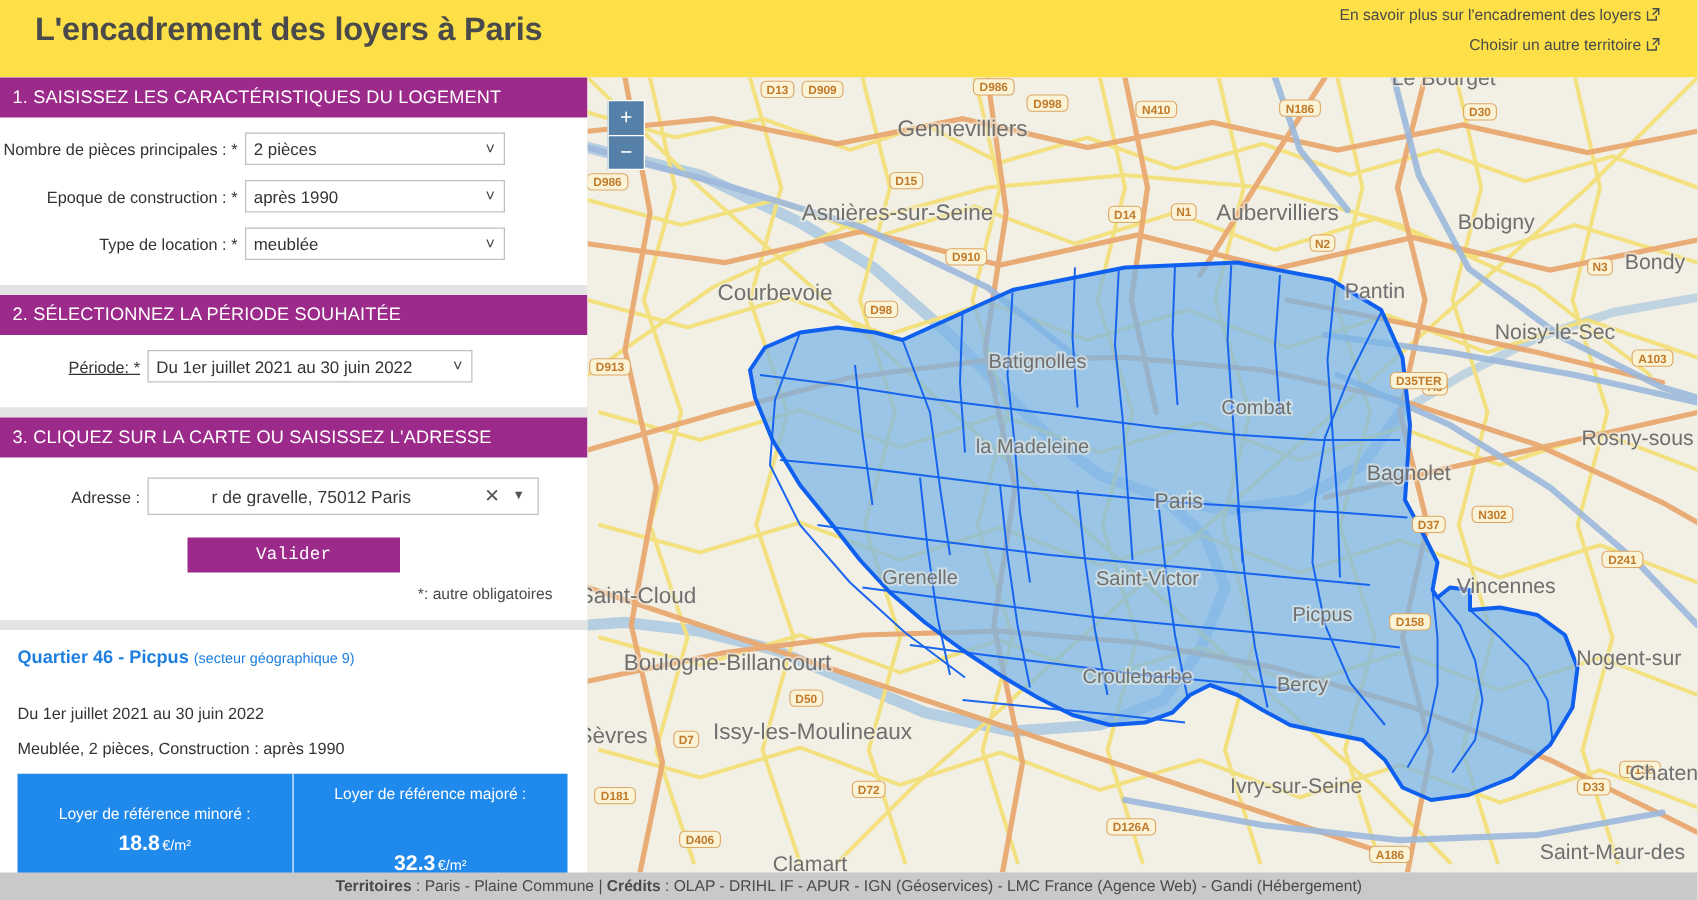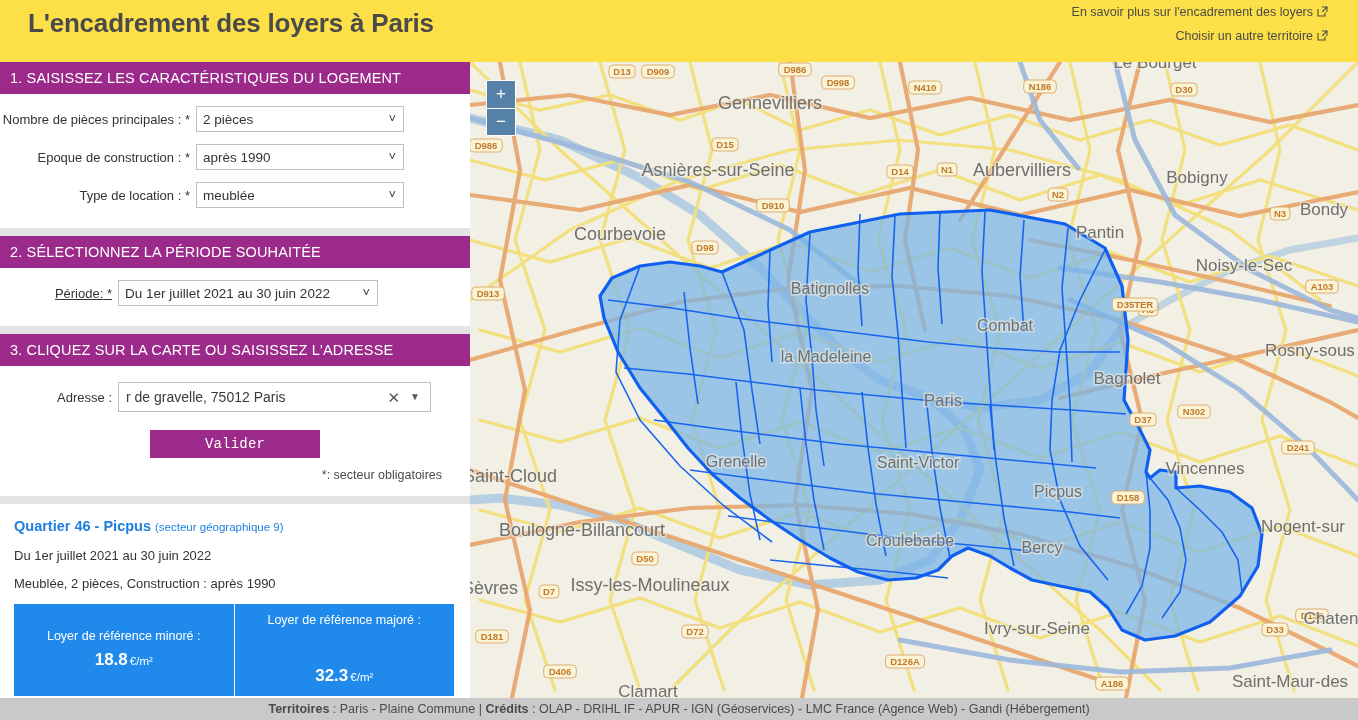--- a/index.html
+++ b/index.html
@@ -125,20 +125,21 @@
     align-items: center;
   }
   .addr-input {
     border: 0; outline: none;
     font-size: 14px;
     font-family: "Liberation Sans", sans-serif;
     color: #3a3a3a;
     width: 255px;
     padding-left: 7px;
     background: transparent;
+    text-align: center;
   }
   .addr-clear {
     position: absolute; right: 30px; top: 50%;
     transform: translateY(-50%);
     font-size: 15px; color: #555;
     cursor: pointer; line-height: 1;
   }
   .addr-caret {
     position: absolute; right: 10px; top: 50%;
     transform: translateY(-50%);
@@ -160,21 +161,21 @@
   #mandatory {
     text-align: right;
     padding: 10px 28px 0 0;
     font-size: 12.5px;
     color: #4a4a4a;
   }
 
   
   #results { padding: 14px 14px 14px 14px; }
   #quartier-line {
-    font-size: 14.5px; margin-bottom: 14px;
+    font-size: 14.5px; margin-bottom: 29px;
     white-space: nowrap;
   }
   #quartier-name { color: #1f7fe0; font-weight: bold; }
   #quartier-sector { color: #1f7fe0; font-size: 11.5px; font-weight: normal; }
   .res-text {
     font-size: 13px; color: #333;
     margin-bottom: 13px;
   }
   #ref-boxes {
     display: flex;
@@ -330,21 +331,21 @@
         <div class="form-row" style="margin-top:16px">
           <div class="lbl">Adresse :</div>
           <div class="addr-box">
             <input class="addr-input" type="text" id="addr-input" value="r de gravelle, 75012 Paris" style="">
             <span class="addr-clear">✕</span>
             <span class="addr-caret">▼</span>
           </div>
         </div>
 
         <button id="btn-valider">Valider</button>
-        <div id="mandatory">*: secteur obligatoires</div>
+        <div id="mandatory">*: autre obligatoires</div>
       </div>
     </div>
 
     <div class="gap"></div>
 
     <div class="panel-block">
       <div id="results">
         <div id="quartier-line">
           <span id="quartier-name">Quartier 46 - Picpus</span>
           <span id="quartier-sector">(secteur géographique 9)</span>

